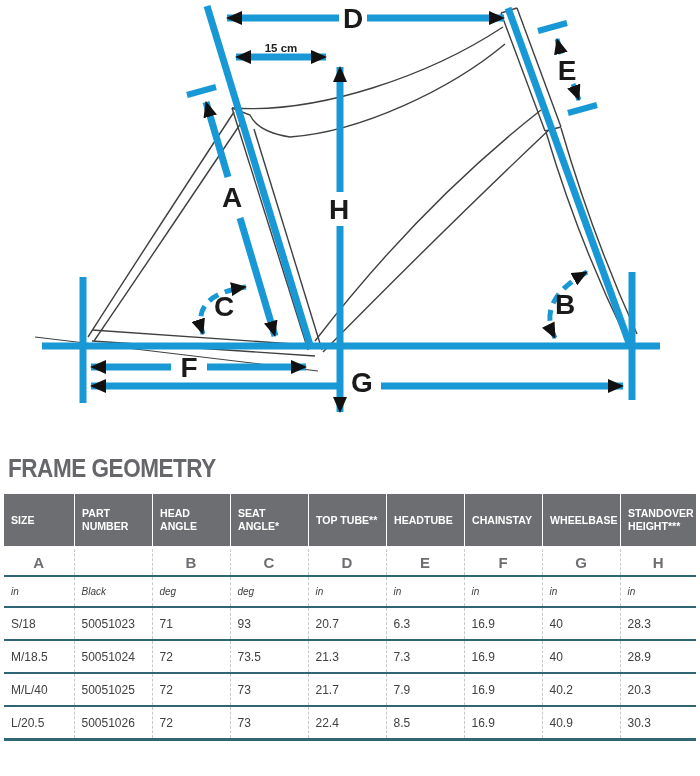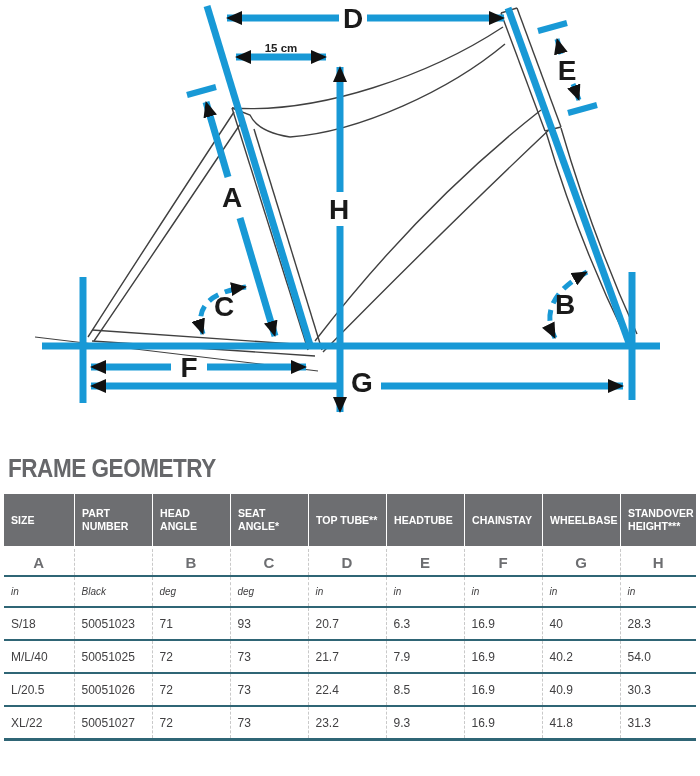--- a/index.html
+++ b/index.html
@@ -170,48 +170,48 @@
         <td>50051023</td>
         <td>71</td>
         <td>93</td>
         <td>20.7</td>
         <td>6.3</td>
         <td>16.9</td>
         <td>40</td>
         <td>28.3</td>
       </tr>
       <tr class="data">
+        <td>M/18.5</td>
+        <td>50051024</td>
+        <td>72</td>
+        <td>73.5</td>
+        <td>21.3</td>
+        <td>7.3</td>
+        <td>16.9</td>
+        <td>40</td>
+        <td>28.9</td>
+      </tr>
+      <tr class="data">
         <td>M/L/40</td>
         <td>50051025</td>
         <td>72</td>
         <td>73</td>
         <td>21.7</td>
         <td>7.9</td>
         <td>16.9</td>
         <td>40.2</td>
-        <td>54.0</td>
+        <td>20.3</td>
       </tr>
       <tr class="data">
         <td>L/20.5</td>
         <td>50051026</td>
         <td>72</td>
         <td>73</td>
         <td>22.4</td>
         <td>8.5</td>
         <td>16.9</td>
         <td>40.9</td>
         <td>30.3</td>
       </tr>
-      <tr class="data">
-        <td>XL/22</td>
-        <td>50051027</td>
-        <td>72</td>
-        <td>73</td>
-        <td>23.2</td>
-        <td>9.3</td>
-        <td>16.9</td>
-        <td>41.8</td>
-        <td>31.3</td>
-      </tr>
     </tbody>
   </table>
 
 </div>
 
 </body></html>

